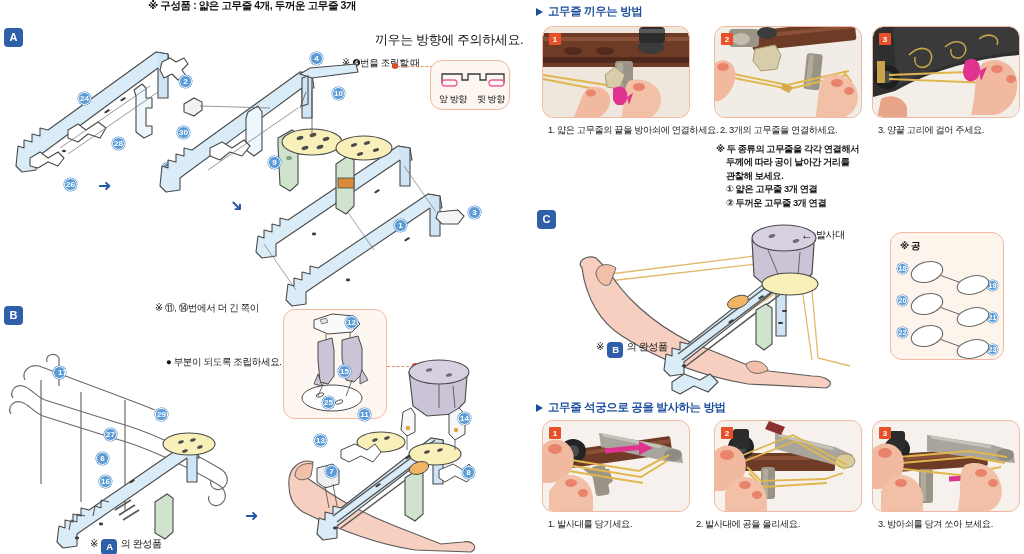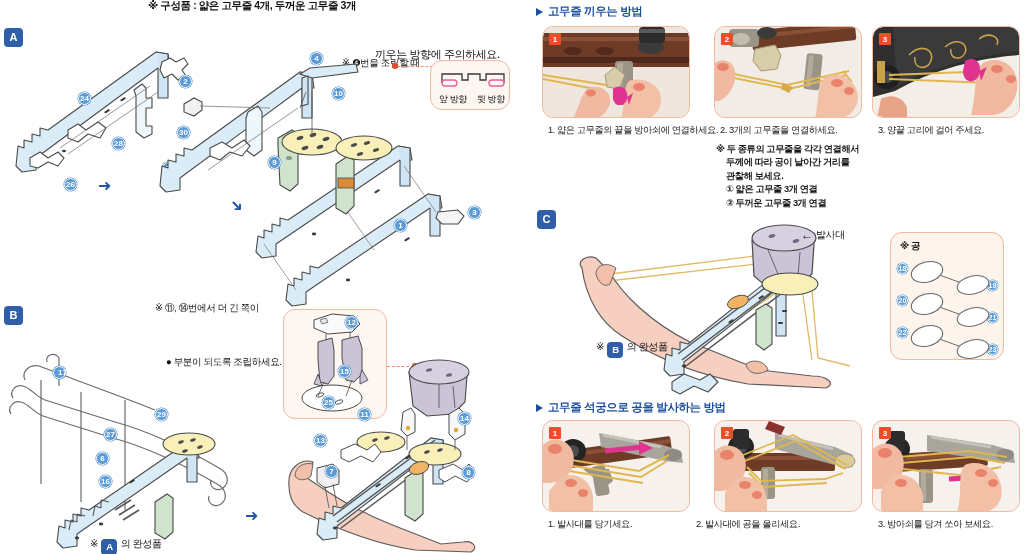--- a/index.html
+++ b/index.html
@@ -148,21 +148,21 @@
 </head>
 <body>
 
 <div id="page">
 
   <div class="top-note abs" style="left:148px; top:-1px;">※ 구성품 : 얇은 고무줄 4개, 두꺼운 고무줄 3개</div>
 
   <div class="panel-badge abs" style="left:5px; top:29px;">A</div>
 
   <div class="lbl abs" style="left:342px; top:33px; font-size:9.6px;margin-top:24px;">※ ❹번을 조립할 때</div>
-  <div class="lbl abs" style="left:375px; top:47px; font-size:11px;">끼우는 방향에 주의하세요.</div>
+  <div class="lbl abs" style="left:375px; top:31px; font-size:13px;">끼우는 방향에 주의하세요.</div>
 
   <div class="leader abs" style="left:397px; top:66px; width:36px;"></div>
   <div class="leader-dot abs" style="left:392px; top:63px;"></div>
 
   <div class="callout dots" style="left:430px; top:60px; width:80px; height:50px;">
     <svg width="80" height="30" style="position:absolute; left:5px; top:6px;">
       <path d="M6,16 L6,7 L26,7 L26,13 L32,13 L32,7 L44,7 L44,13 L50,13 L50,7 L68,7 L68,16" fill="none" stroke="#3a3a3a" stroke-width="1.3"></path>
       <rect x="6" y="13" width="15" height="6" rx="3" fill="none" stroke="#e8609a" stroke-width="1.3"></rect>
       <rect x="53" y="13" width="15" height="6" rx="3" fill="none" stroke="#e8609a" stroke-width="1.3"></rect>
     </svg>
@@ -326,21 +326,21 @@
     <g stroke="#555" stroke-width="1.6" fill="none">
       <path d="M110,158 L126,148"></path>
         <path d="M114,163 L130,153"></path>
       <path d="M118,168 L134,158"></path>
     </g>
   </svg>
   <div class="numb" style="left:53px; top:366px;padding-left:6px;">17</div>
   <div class="numb" style="left:104px; top:428px;">27</div>
   <div class="numb" style="left:96px; top:452px;">6</div>
   <div class="numb" style="left:99px; top:475px;">16</div>
-  <div class="numb" style="left:155px; top:408px;">29</div>
+  <div class="numb" style="left:155px; top:408px;border-radius:6px;">29</div>
 
   <div class="lbl abs" style="left:90px; top:537px;">
     <span>※</span>
     <span class="panel-badge inline">A</span>
     <span>의 완성품</span>
   </div>
 
   <div class="callout dots" style="left:283px; top:309px; width:104px; height:110px;">
     <svg width="104" height="110">
 

